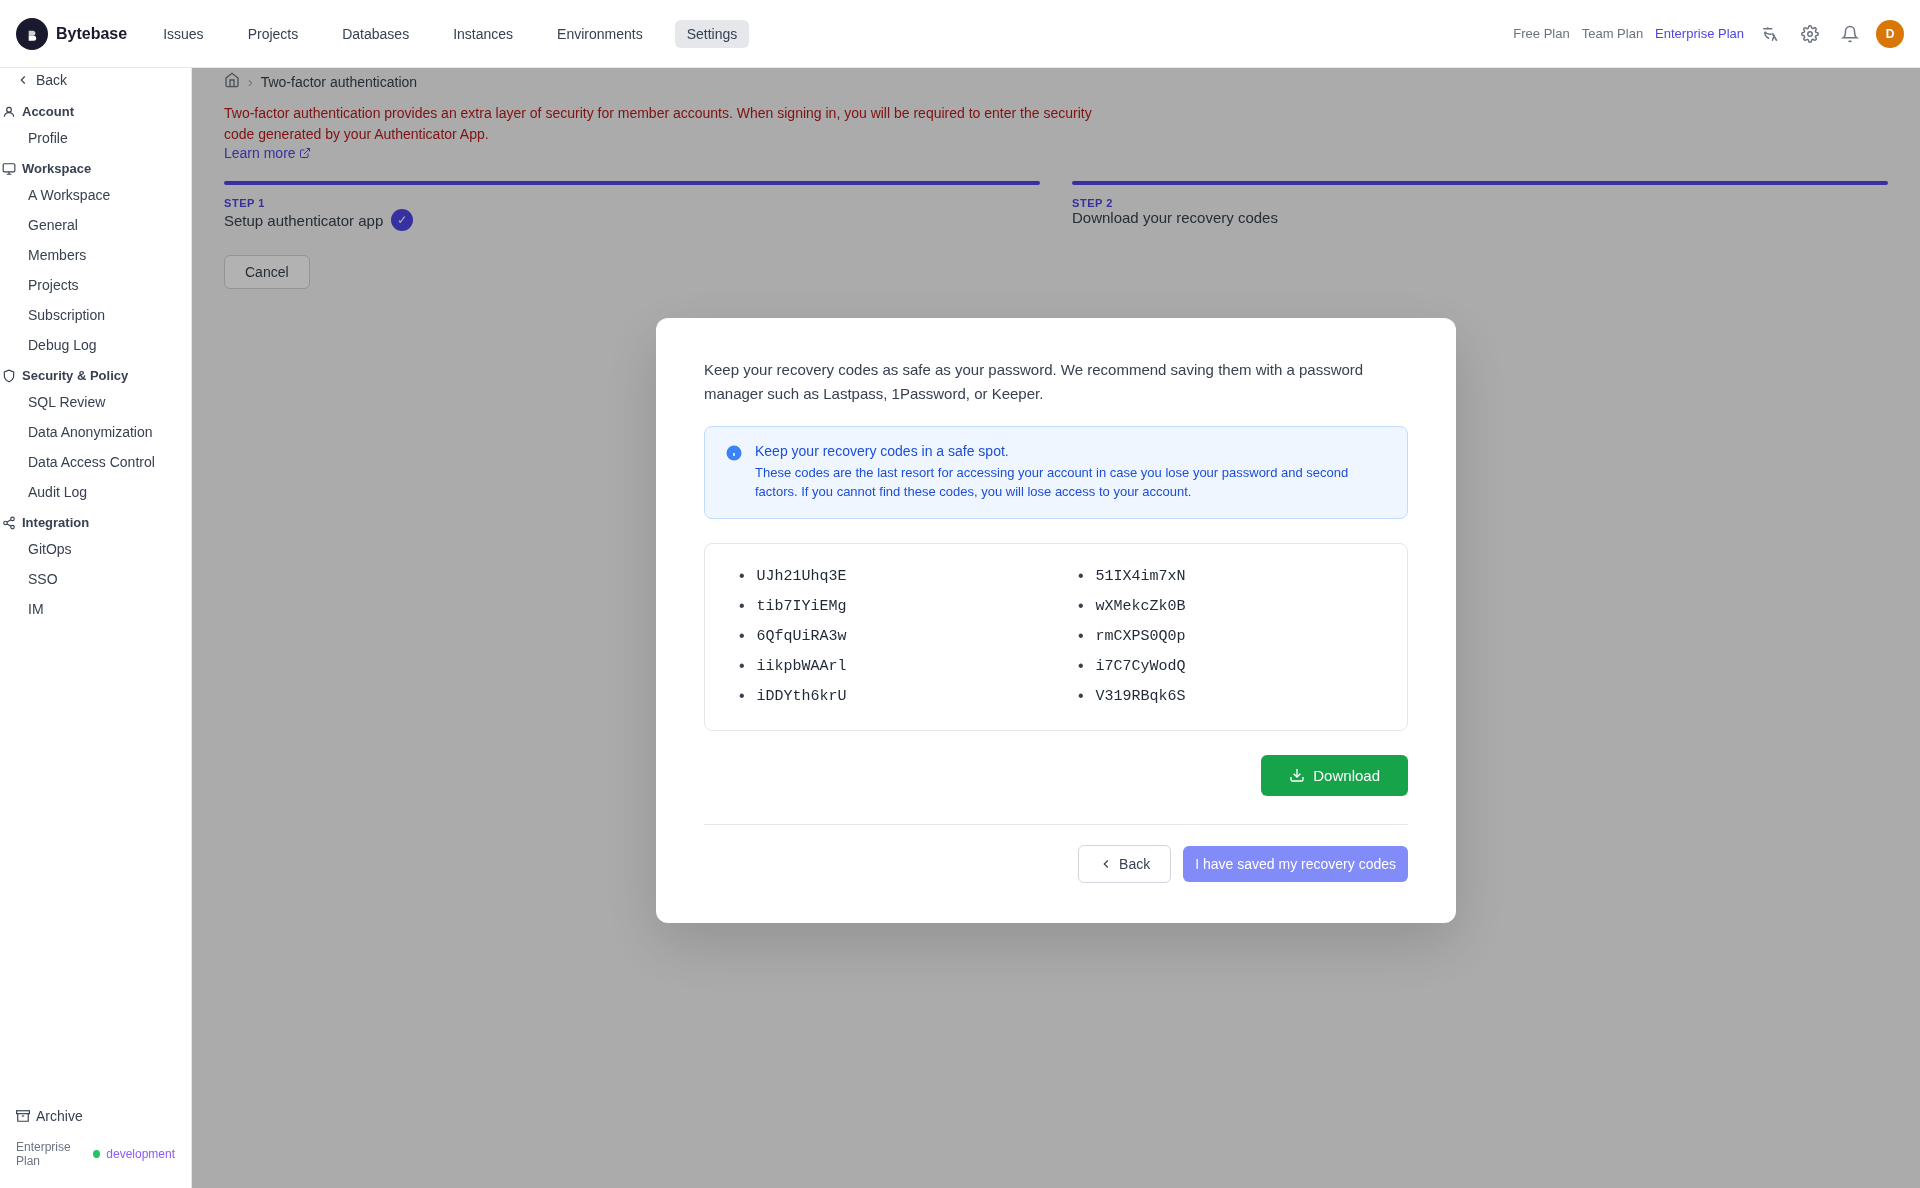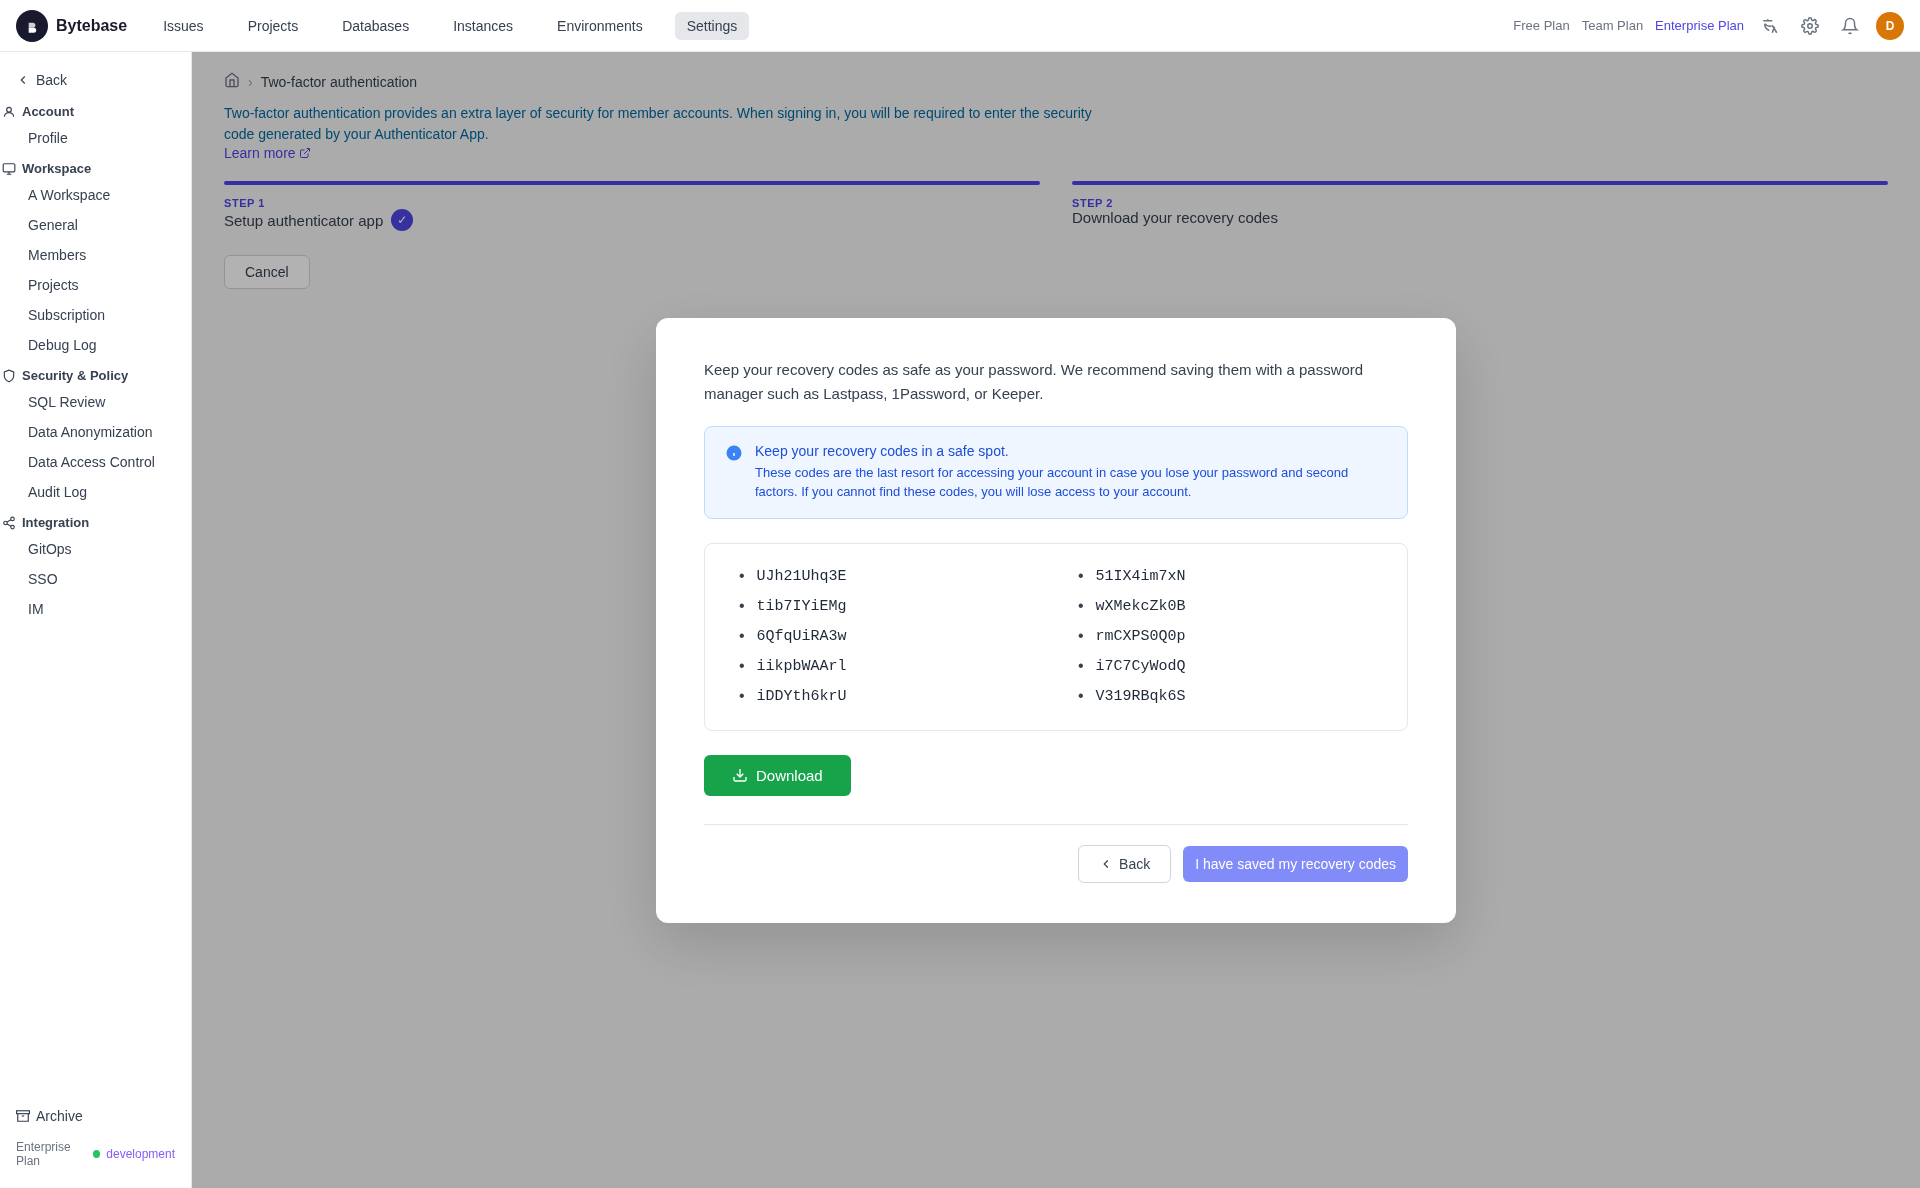--- a/index.html
+++ b/index.html
@@ -1,21 +1,21 @@
 <!DOCTYPE html>
 <html><head>
   <meta charset="utf-8">
   <style>
     * { box-sizing: border-box; margin: 0; padding: 0; }
     body { font-family: -apple-system, BlinkMacSystemFont, 'Segoe UI', sans-serif; background: #f5f5f5; color: #333; font-size: 14px; height: 1188px; overflow: hidden; }
 
     
     .top-nav {
       display: flex; align-items: center; background: #fff; border-bottom: 1px solid #e5e7eb;
-      height: 52px; padding: 0 16px; position: fixed; top: 0; left: 0; right: 0; z-index: 100;
+      height: 68px; padding: 0 16px; position: fixed; top: 0; left: 0; right: 0; z-index: 100;
     }
     .logo-area { display: flex; align-items: center; gap: 8px; margin-right: 24px; }
     .logo-icon { width: 32px; height: 32px; background: #1a1a2e; border-radius: 50%; display: flex; align-items: center; justify-content: center; color: #fff; font-size: 12px; font-weight: bold; }
     .logo-text { font-size: 16px; font-weight: 600; color: #1a1a2e; }
     .nav-items { display: flex; align-items: center; gap: 20px; flex: 1; }
     .nav-item { padding: 6px 12px; border-radius: 6px; cursor: pointer; font-size: 14px; color: #374151; }
     .nav-item.active { background: #e5e7eb; font-weight: 500; }
     .nav-right { display: flex; align-items: center; gap: 12px; }
     .plan-link { font-size: 13px; color: #6b7280; cursor: pointer; }
     .plan-link.enterprise { color: #4f46e5; font-weight: 500; }
@@ -36,21 +36,21 @@
     
     .main { flex: 1; background: #f5f5f5; overflow-y: auto; padding: 20px 32px; position: relative; }
 
     
     .breadcrumb { display: flex; align-items: center; gap: 8px; margin-bottom: 12px; font-size: 14px; color: #6b7280; }
     .breadcrumb-sep { color: #9ca3af; }
     .breadcrumb-current { color: #374151; }
 
     
     .page-header { margin-bottom: 20px; }
-    .page-header p { font-size: 14px; color: #0369a1; line-height: 1.5; max-width: 900px; }
+    .page-header p { font-size: 14px; color: #b91c1c; line-height: 1.5; max-width: 900px; }
     .learn-more { color: #4f46e5; cursor: pointer; font-size: 14px; display: inline-flex; align-items: center; gap: 3px; }
 
     
     .steps { display: flex; gap: 0; margin-bottom: 24px; }
     .step { flex: 1; }
     .step-bar { height: 4px; background: #e5e7eb; margin-bottom: 12px; border-radius: 2px; }
     .step-bar.active { background: #4f46e5; }
     .step-bar.complete { background: #4f46e5; }
     .step-label { font-size: 11px; font-weight: 600; color: #6b7280; text-transform: uppercase; letter-spacing: 0.05em; }
     .step-label.active { color: #4f46e5; }
@@ -71,21 +71,21 @@
     .info-title { color: #1d4ed8; font-size: 14px; font-weight: 500; margin-bottom: 4px; }
     .info-desc { color: #1d4ed8; font-size: 13px; line-height: 1.5; }
 
     
     .codes-container { border: 1px solid #e5e7eb; border-radius: 8px; padding: 24px 32px; margin-bottom: 24px; }
     .codes-grid { display: grid; grid-template-columns: 1fr 1fr; gap: 12px 40px; }
     .code-item { display: flex; align-items: center; gap: 10px; font-size: 15px; font-family: 'Courier New', monospace; color: #1f2937; }
     .code-bullet { color: #374151; font-size: 16px; }
 
     
-    .download-btn-wrap { display: flex; justify-content: flex-start; margin-bottom: 0; }
+    .download-btn-wrap { display: flex; justify-content: flex-end; margin-bottom: 0; }
     .download-btn { background: #16a34a; color: #fff; border: none; border-radius: 6px; padding: 12px 28px; font-size: 15px; font-weight: 500; cursor: pointer; display: flex; align-items: center; gap: 8px; }
 
     
     .modal-footer { display: flex; justify-content: flex-end; align-items: center; gap: 12px; margin-top: 28px; padding-top: 20px; border-top: 1px solid #e5e7eb; }
     .back-btn { display: flex; align-items: center; gap: 6px; padding: 10px 20px; border: 1px solid #d1d5db; background: #fff; border-radius: 6px; cursor: pointer; font-size: 14px; color: #374151; }
     .confirm-btn { background: #818cf8; color: #fff; border: none; border-radius: 6px; padding: 10px 12px; font-size: 14px; font-weight: 500; cursor: pointer; }
 
     
     .sidebar-archive { display: flex; align-items: center; gap: 6px; padding: 8px 16px; cursor: pointer; font-size: 14px; color: #374151; text-align: right; }
   </style>

